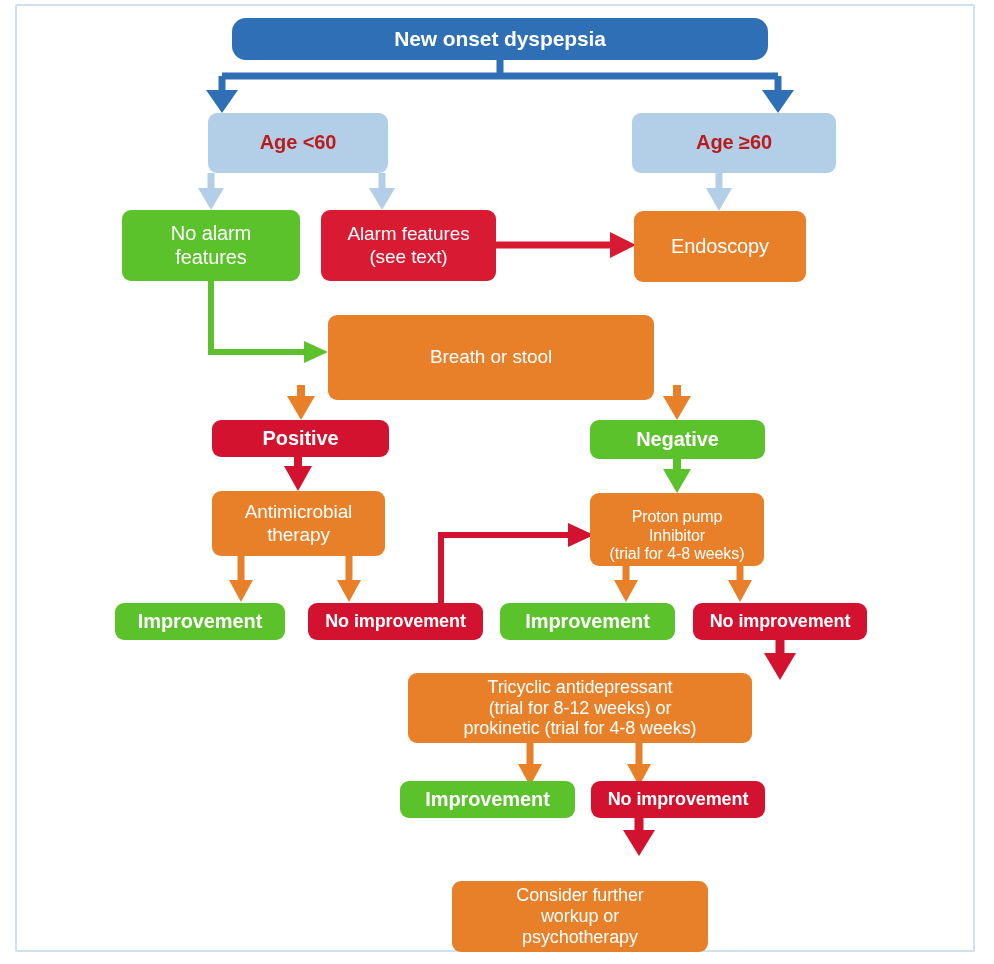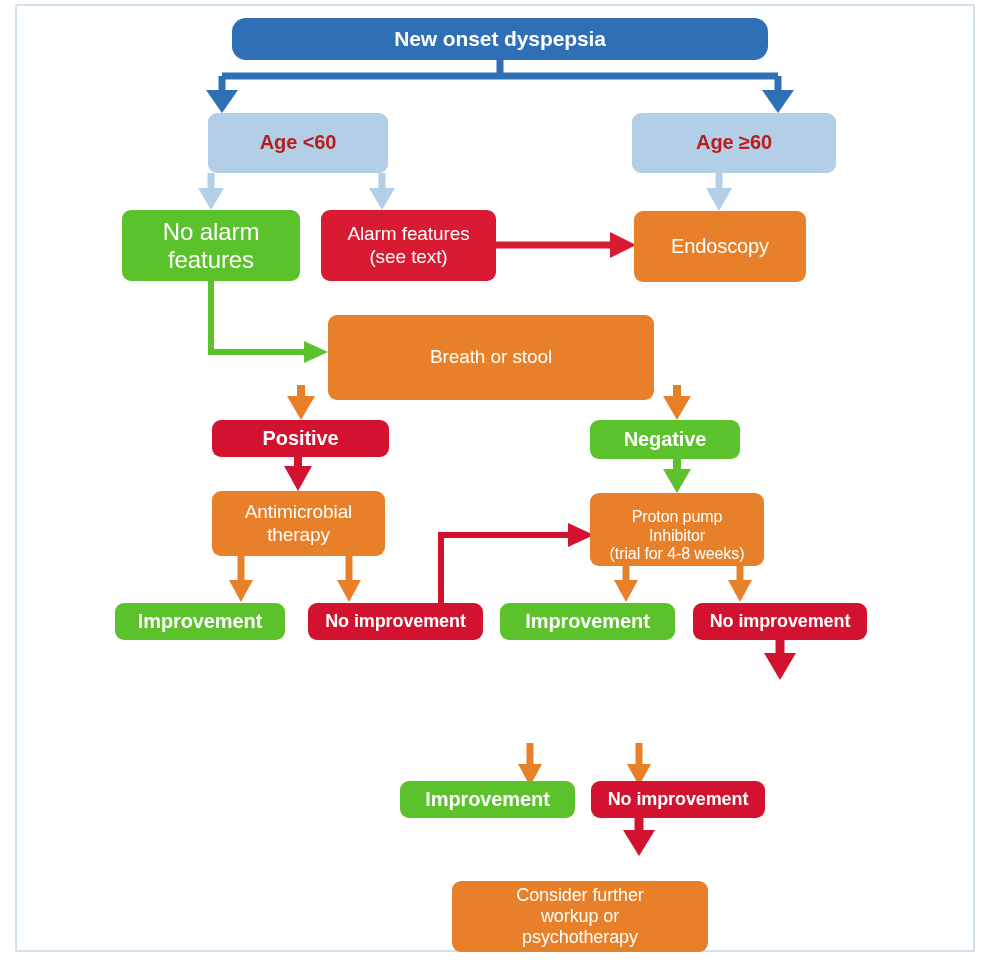--- a/index.html
+++ b/index.html
@@ -162,21 +162,21 @@
   </div>
 
   <div class="node c-lightblue bold" style="left:208px; top:113px; width:180px; height:60px; font-size:20px;">
     <span>Age &lt;60</span>
   </div>
 
   <div class="node c-lightblue bold" style="left:632px; top:113px; width:204px; height:60px; font-size:20px;">
     <span>Age ≥60</span>
   </div>
 
-  <div class="node c-green" style="left:122px; top:210px; width:178px; height:71px; font-size:24px;">
+  <div class="node c-green" style="left:122px; top:210px; width:178px; height:71px; font-size:20px;">
     <span>
       <span>No alarm</span>
       <span>features</span>
     </span>
   </div>
 
   <div class="node c-red" style="left:321px; top:210px; width:175px; height:71px; font-size:19px;">
     <span>
       <span>Alarm features</span>
       <span>(see text)</span>
@@ -190,21 +190,21 @@
   <div class="node c-orange" style="left:328px; top:315px; width:326px; height:85px; font-size:19px;">
     <span>
       <span>Breath or stool</span>
     </span>
   </div>
 
   <div class="node c-crimson bold" style="left:212px; top:420px; width:177px; height:37px; font-size:20px;">
     <span>Positive</span>
   </div>
 
-  <div class="node c-green bold" style="left:590px; top:420px; width:150px; height:39px; font-size:20px;">
+  <div class="node c-green bold" style="left:590px; top:420px; width:175px; height:39px; font-size:20px;">
     <span>Negative</span>
   </div>
 
   <div class="node c-orange" style="left:212px; top:491px; width:173px; height:65px; font-size:19px;">
     <span>
       <span>Antimicrobial</span>
       <span>therapy</span>
     </span>
   </div>
 
@@ -225,20 +225,27 @@
   </div>
 
   <div class="node c-green bold" style="left:500px; top:603px; width:175px; height:37px; font-size:20px;">
     <span>Improvement</span>
   </div>
 
   <div class="node c-crimson bold" style="left:693px; top:603px; width:174px; height:37px; font-size:18px;">
     <span>No improvement</span>
   </div>
 
+  <div class="node c-orange" style="left:408px; top:673px; width:344px; height:70px; font-size:18px;">
+    <span>
+      <span>Tricyclic antidepressant</span>
+      <span>(trial for 8-12 weeks) or</span>
+      <span>prokinetic (trial for 4-8 weeks)</span>
+    </span>
+  </div>
 
   <div class="node c-green bold" style="left:400px; top:781px; width:175px; height:37px; font-size:20px;">
     <span>Improvement</span>
   </div>
 
   <div class="node c-crimson bold" style="left:591px; top:781px; width:174px; height:37px; font-size:18px;">
     <span>No improvement</span>
   </div>
 
   <div class="node c-orange" style="left:452px; top:851px; width:256px; height:71px; font-size:18px;margin-top:30px;">

